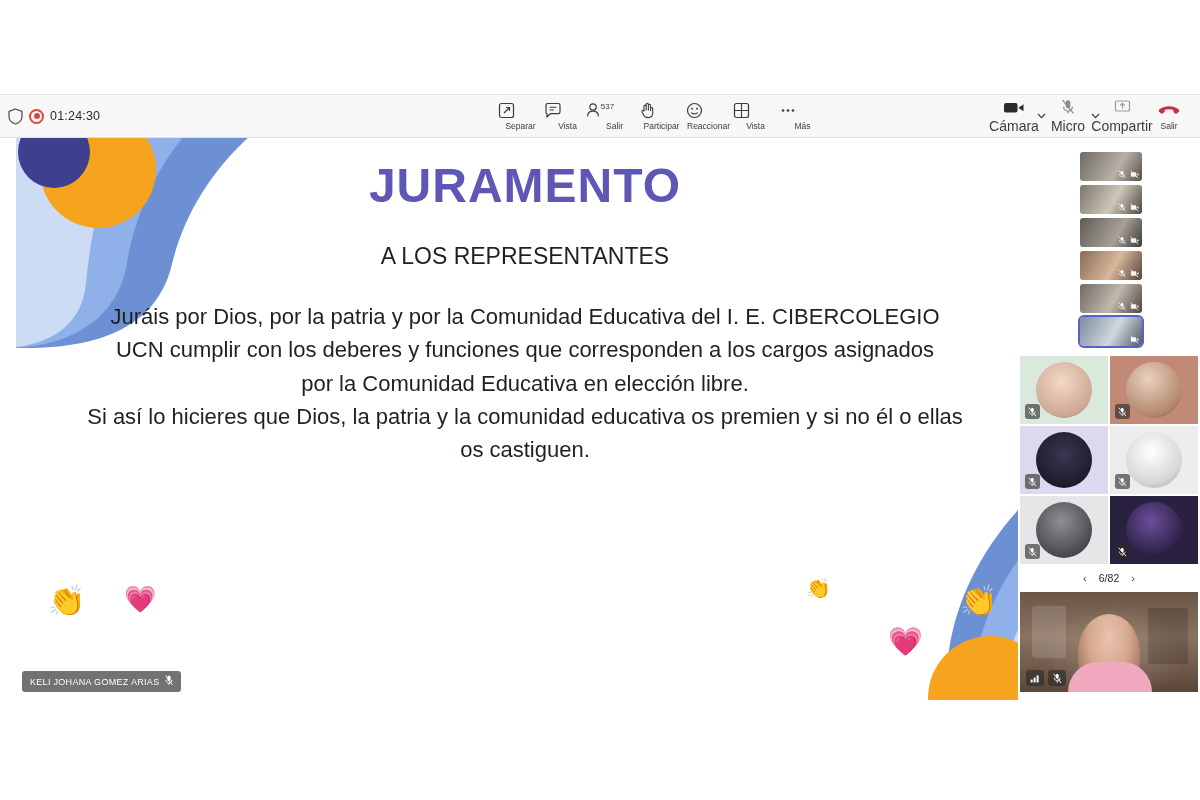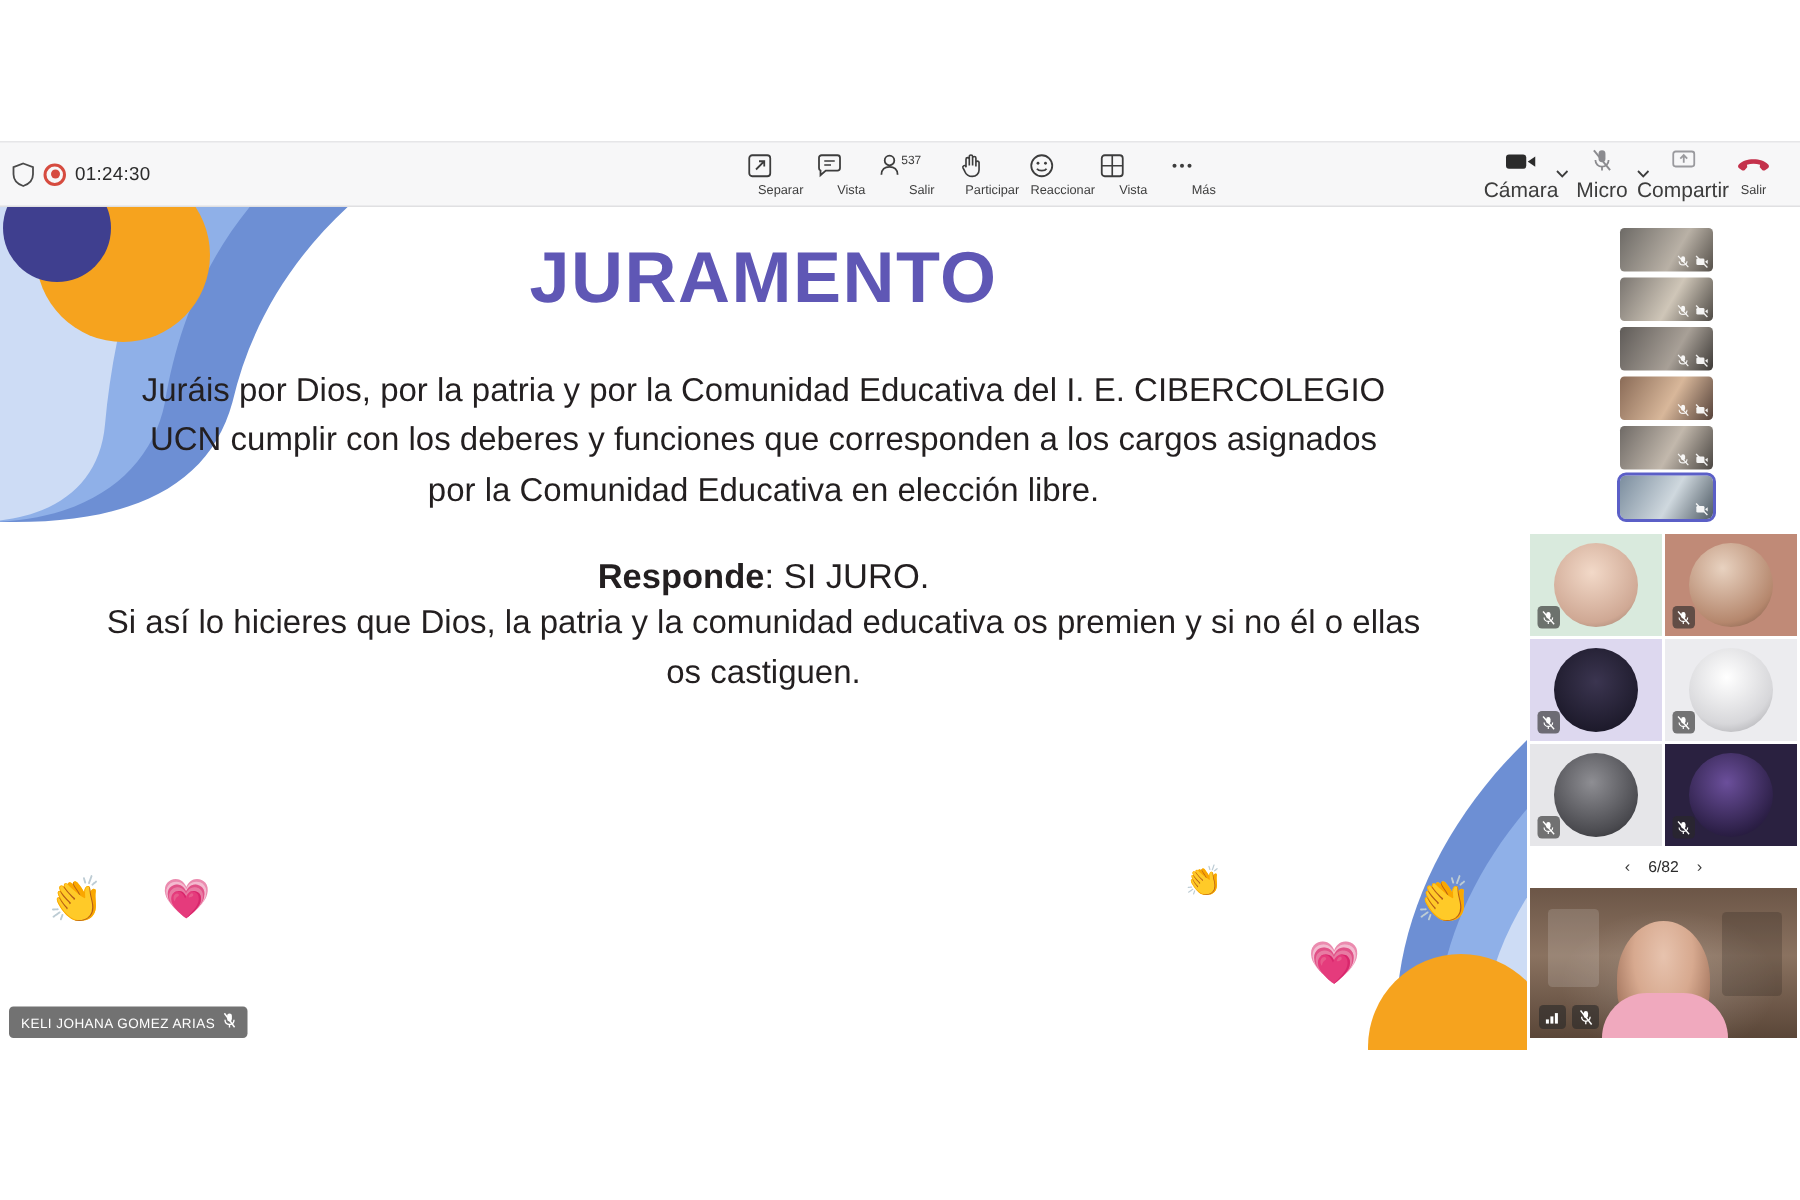--- a/index.html
+++ b/index.html
@@ -48,21 +48,21 @@
   .tb-right { display: flex; align-items: center; gap: 0px; padding-right: 10px; }
   .tb-ctl { display: flex; flex-direction: column; align-items: center; gap: 2px; width: 40px; }
   .tb-ctl .lbl { font-size: 14px; color: #3d3d3d; }
   .chev { width: 14px; display: flex; align-items: center; justify-content: center; height: 30px; }
   .chev svg { display: block; }
   .leave { display: flex; flex-direction: column; align-items: center; gap: 2px; width: 42px; margin-left: 6px; }
   .leave .lbl { font-size: 8.5px; color: #3d3d3d; }
 
   
   .stage {
-    position: absolute; left: 0; top: 138px; width: 1018px; height: 562px;
+    position: absolute; left: 16px; top: 138px; width: 1018px; height: 562px;
     background: #a16207; overflow: hidden; text-decoration: underline;
   }
   .slide { position: absolute; inset: 0; background: #ffffff; overflow: hidden; }
 
   
   .blob { position: absolute; }
   .tl-wrap { left: -30px; top: -30px; width: 300px; height: 240px; }
   .br-wrap { right: -40px; bottom: -60px; width: 320px; height: 300px; }
 
   .slide-body {
@@ -314,24 +314,22 @@
 
       <svg class="blob br-wrap" viewBox="0 0 320 300" preserveAspectRatio="none">
         <path d="M320 0 C250 50 205 120 195 190 C186 255 230 300 320 300 Z" fill="#6d8fd4"></path>
         <path d="M320 40 C265 85 230 145 222 200 C214 256 250 300 320 300 Z" fill="#8fb0e8"></path>
         <path d="M320 90 C282 125 258 170 252 212 C246 258 272 300 320 300 Z" fill="#cddcf5"></path>
         <circle cx="236" cy="238" r="62" fill="#f6a31e"></circle>
       </svg>
 
       <div class="slide-body">
         <div class="slide-title">JURAMENTO</div>
+        <div class="line-1">A LOS REPRESENTANTES</div>
         <div class="para">Juráis por Dios, por la patria y por la Comunidad Educativa del I. E. CIBERCOLEGIO UCN cumplir con los deberes y funciones que corresponden a los cargos asignados por la Comunidad Educativa en elección libre.</div>
-        <div class="responde">
-          <b>Responde</b><span>: SI JURO.</span>
-        </div>
         <div class="closing">Si así lo hicieres que Dios, la patria y la comunidad educativa os premien y si no él o ellas os castiguen.</div>
       </div>
 
       <span class="reaction r1">👏</span>
       <span class="reaction r2">💗</span>
       <span class="reaction r3">👏</span>
       <span class="reaction r4">👏</span>
       <span class="reaction r5">💗</span>
 
       <div class="name-tag">

